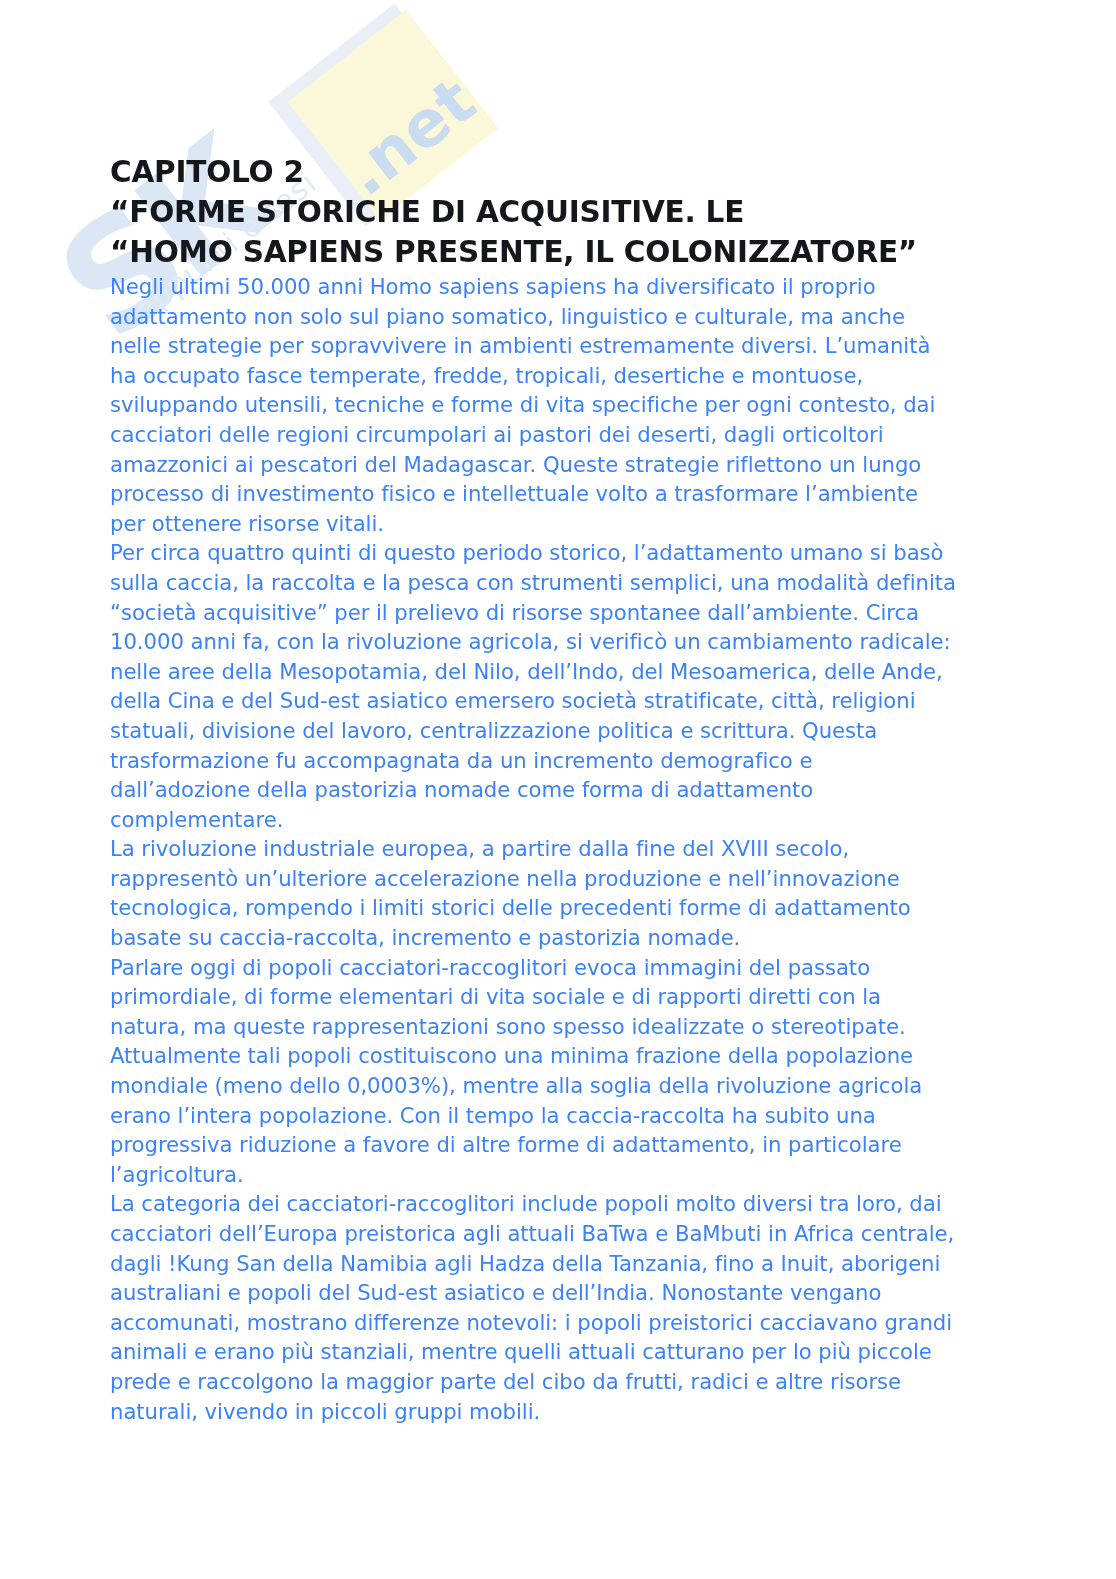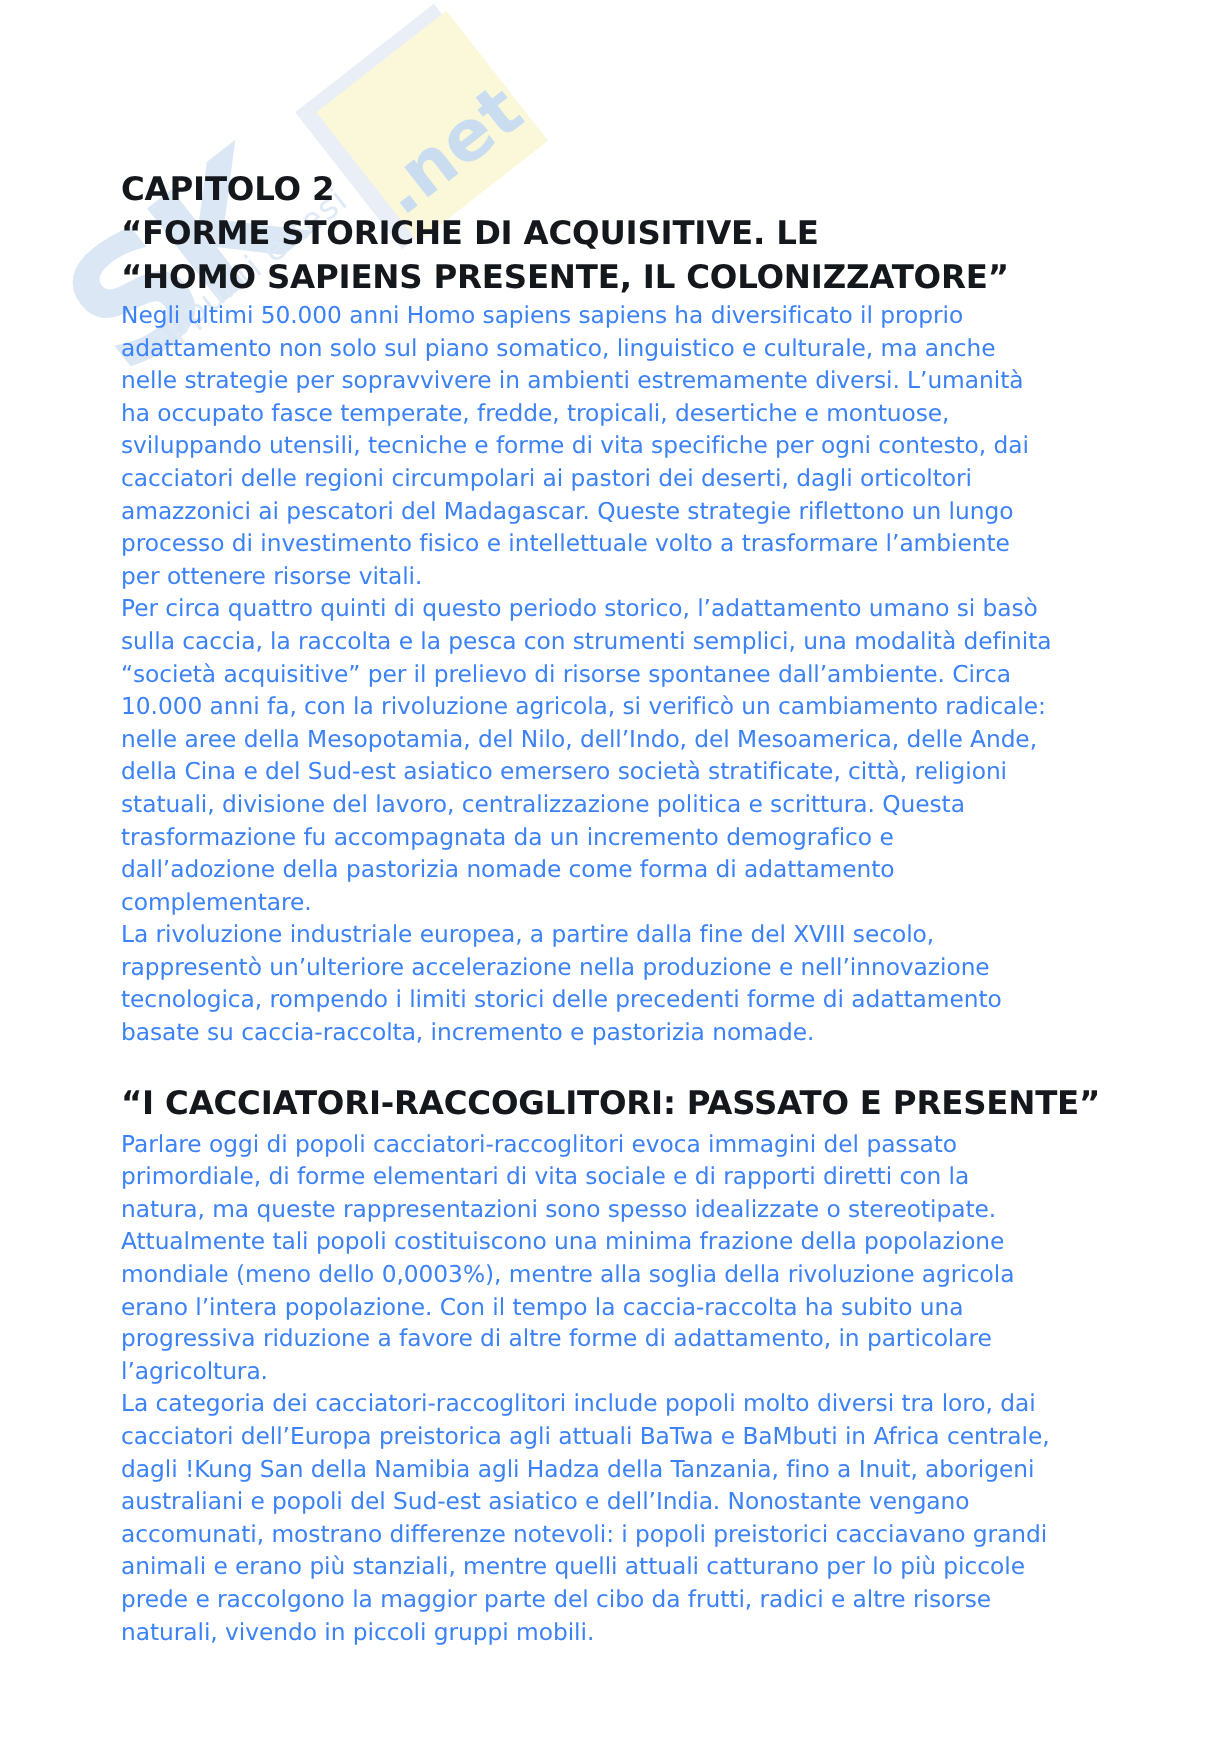--- a/index.html
+++ b/index.html
@@ -169,22 +169,20 @@
 della Cina e del Sud-est asiatico emersero società stratificate, città, religioni
 statuali, divisione del lavoro, centralizzazione politica e scrittura. Questa
 trasformazione fu accompagnata da un incremento demografico e
 dall’adozione della pastorizia nomade come forma di adattamento
 complementare.</p>
     <p class="body-text">La rivoluzione industriale europea, a partire dalla fine del XVIII secolo,
 rappresentò un’ulteriore accelerazione nella produzione e nell’innovazione
 tecnologica, rompendo i limiti storici delle precedenti forme di adattamento
 basate su caccia-raccolta, incremento e pastorizia nomade.</p>
 
-    <h2 class="section-heading">“I CACCIATORI-RACCOGLITORI: PASSATO E
-PRESENTE”</h2>
 
     <p class="body-text">Parlare oggi di popoli cacciatori-raccoglitori evoca immagini del passato
 primordiale, di forme elementari di vita sociale e di rapporti diretti con la
 natura, ma queste rappresentazioni sono spesso idealizzate o stereotipate.
 Attualmente tali popoli costituiscono una minima frazione della popolazione
 mondiale (meno dello 0,0003%), mentre alla soglia della rivoluzione agricola
 erano l’intera popolazione. Con il tempo la caccia-raccolta ha subito una
 progressiva riduzione a favore di altre forme di adattamento, in particolare
 l’agricoltura.</p>
     <p class="body-text">La categoria dei cacciatori-raccoglitori include popoli molto diversi tra loro, dai

